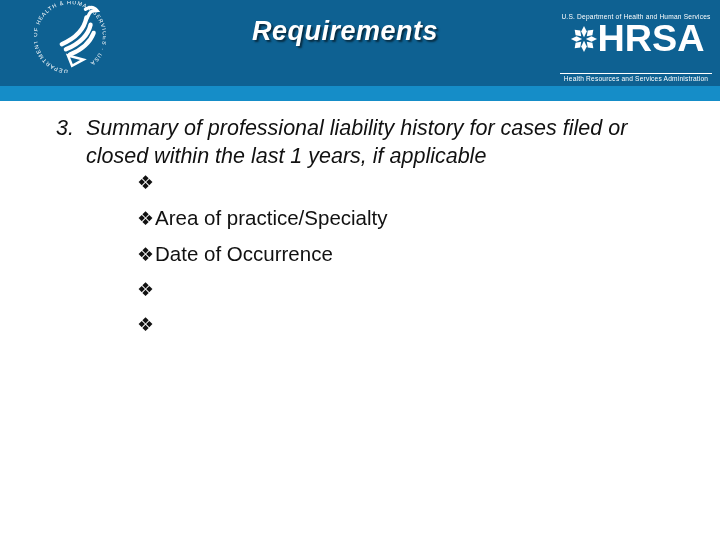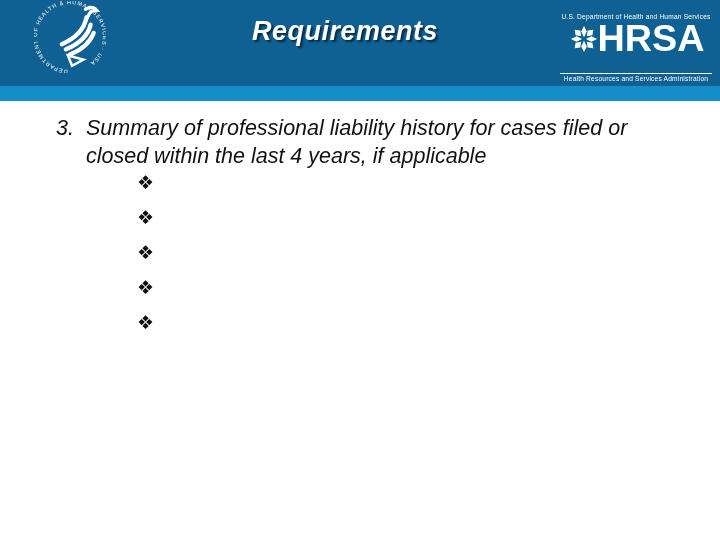--- a/index.html
+++ b/index.html
@@ -138,32 +138,34 @@
         <span class="hrsa-name">HRSA</span>
       </div>
       <div class="hrsa-small hrsa-bottom">Health Resources and Services Administration</div>
     </div>
   </div>
 
   <div class="band"></div>
 
   <div class="item">
     <span class="item-number">3.</span>
-    <span class="item-text">Summary of professional liability history for cases filed or closed within the last 4 years, if applicable</span>
+    <span class="item-text">Summary of professional liability history for cases filed or closed within the last 1 years, if applicable</span>
   </div>
 
   <div class="bullets">
     <div class="bullet-row">
       <span class="bullet-marker">❖</span>
     </div>
     <div class="bullet-row">
       <span class="bullet-marker">❖</span>
+      <span>Area of practice/Specialty</span>
     </div>
     <div class="bullet-row">
       <span class="bullet-marker">❖</span>
+      <span>Date of Occurrence</span>
     </div>
     <div class="bullet-row">
       <span class="bullet-marker">❖</span>
     </div>
     <div class="bullet-row">
       <span class="bullet-marker">❖</span>
     </div>
   </div>
 
 </div>

